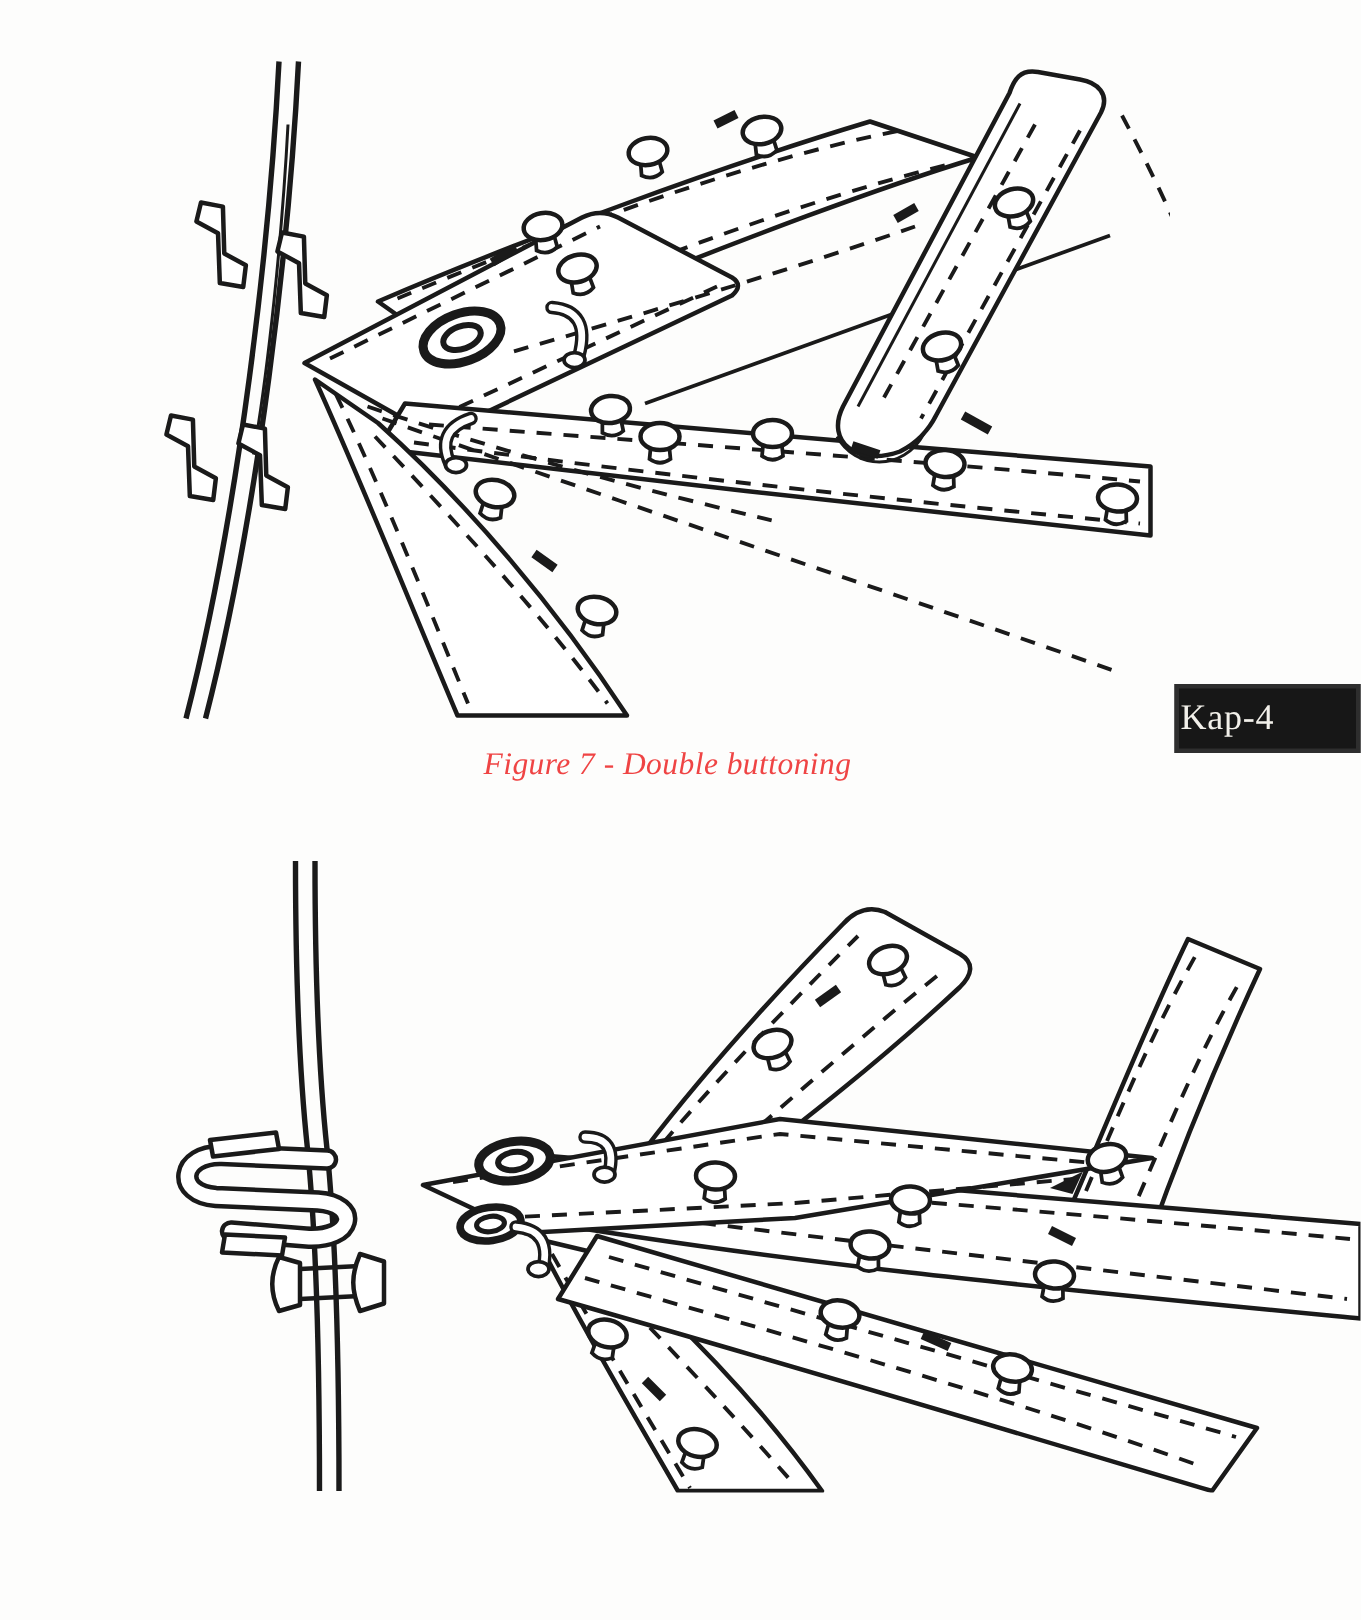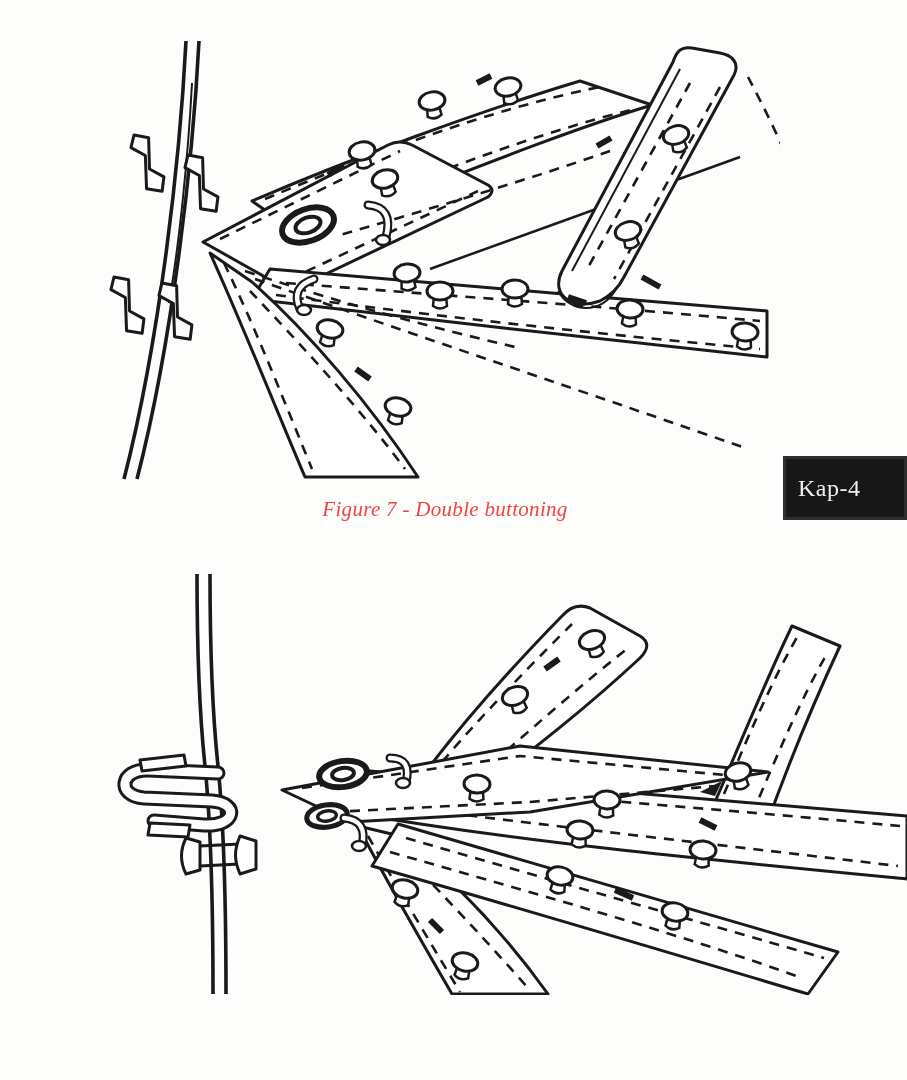--- a/index.html
+++ b/index.html
@@ -30,24 +30,24 @@
   .hkI  { fill:none;    stroke:#ffffff;      stroke-width:9;   stroke-linecap:round; }
 
   .caption {
     position:absolute; left:0; width:890px; text-align:center;
     font-style:italic; font-size:21px; color:#ef4444; letter-spacing:0.3px;
   }
   .cap7 { top:497px; }
   .cap8 { top:1008px; }
 
   .kap-tab {
-    position:absolute; left:783px; top:456px; width:124px; height:64px;
+    position:absolute; left:783px; top:456px; width:124px; height:46px;
     box-sizing:border-box; border:3px solid #2e2e2e; background:#171717;
     color:#f2f0ea; display:flex; align-items:center;
-    font-size:24px; padding-left:12px; letter-spacing:0.5px;
+    font-size:24px; padding-left:1px; letter-spacing:0.5px;
   }
 </style>
 </head>
 <body>
 
 <div class="page">
 
   <figure class="fig fig7">
     <svg viewBox="0 0 680 440" width="680" height="442">
       <defs>

